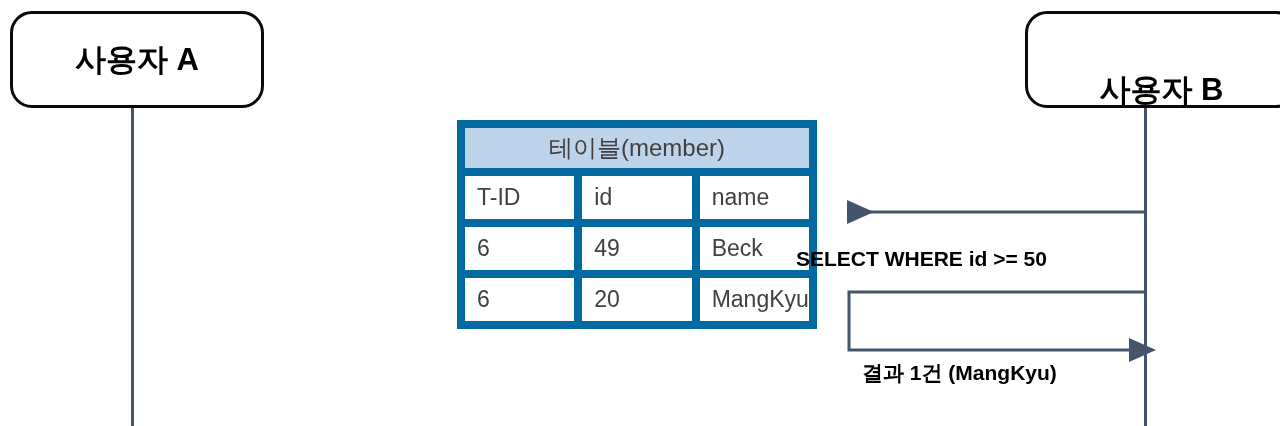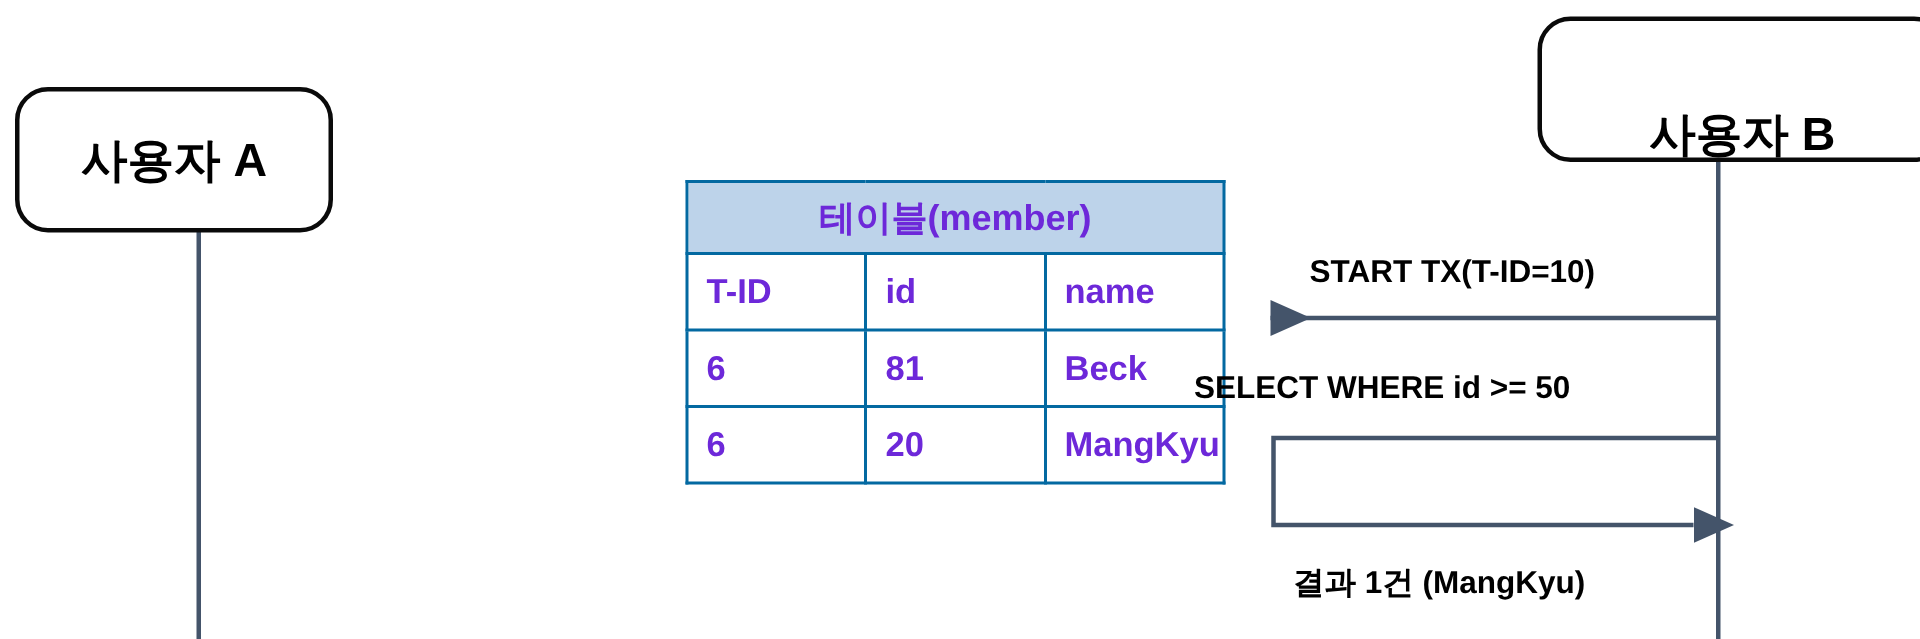--- a/index.html
+++ b/index.html
@@ -31,21 +31,21 @@
     justify-content: center;
   }
   .actor-label {
     font-size: 31px;
     font-weight: bold;
     color: #000000;
     letter-spacing: 0px;
     white-space: nowrap;
     line-height: 1;
   }
-  #actor-a-box { left: 10px;   top: 11px; width: 212px; height: 97px; margin-top: 47px; }
+  #actor-a-box { left: 10px;   top: 11px; width: 254px; height: 97px; }
   #actor-b-box { left: 1025px; top: 11px; width: 273px; height: 97px; align-items: flex-end; }
 
   
   .lifeline {
     position: absolute;
     width: 3px;
     background: #44546a;
   }
   #lifeline-a { left: 131px;  top: 108px; height: 318px; }
   #lifeline-b { left: 1144px; top: 108px; height: 318px; }
@@ -54,26 +54,26 @@
   #member-table {
     position: absolute;
     left: 457px;
     top: 120px;
     width: 360px;
     border-collapse: collapse;
     table-layout: fixed;
     background: #ffffff;
   }
   #member-table td, #member-table th {
-    border: 2px solid #0369a1;
+    border: 8px solid #0369a1;
     padding: 0 0 0 12px;
     text-align: left;
     font-size: 23px;
-    font-weight: bold;
-    color: #6d28d9;
+    font-weight: normal;
+    color: #404040;
     height: 51px;
     box-sizing: border-box;
     overflow: hidden;
     white-space: nowrap;
   }
   #member-table .tbl-title {
     background: #bdd3ea;
     text-align: center;
     padding: 0;
     height: 48px;
@@ -87,21 +87,21 @@
   .msg-label {
     position: absolute;
     font-size: 21px;
     font-weight: bold;
     color: #000000;
     white-space: nowrap;
     line-height: 1;
   }
   #label-start-tx    { left: 873px; top: 171px; }
   #label-select      { left: 796px; top: 248px; }
-  #label-result      { left: 862px; top: 378px; }
+  #label-result      { left: 862px; top: 362px; }
 
   
   #arrow-layer {
     position: absolute;
     left: 0; top: 0;
     width: 1280px;
     height: 426px;
     pointer-events: none;
   }
 </style>
@@ -126,21 +126,21 @@
       <tr>
         <td class="tbl-title" colspan="3">테이블(member)</td>
       </tr>
       <tr>
         <td class="col-tid">T-ID</td>
         <td class="col-id">id</td>
         <td class="col-name">name</td>
       </tr>
       <tr>
         <td class="col-tid">6</td>
-        <td class="col-id">81</td>
+        <td class="col-id">49</td>
         <td class="col-name">Beck</td>
       </tr>
       <tr>
         <td class="col-tid">6</td>
         <td class="col-id">20</td>
         <td class="col-name">MangKyu</td>
       </tr>
     </tbody>
   </table>
 
@@ -152,19 +152,18 @@
       <marker id="ah-right" markerWidth="10" markerHeight="10" refX="0" refY="4" orient="auto" markerUnits="strokeWidth">
         <path d="M0,0 L0,8 L9,4 z" fill="#44546a"></path>
       </marker>
     </defs>
 
     <line x1="1144" y1="212" x2="847" y2="212" stroke="#44546a" stroke-width="3" marker-end="url(#ah-left)"></line>
 
     <path d="M1144,292 L849,292 L849,350 L1129,350" fill="none" stroke="#44546a" stroke-width="3" marker-end="url(#ah-right)"></path>
   </svg>
 
-  <div class="msg-label" id="label-start-tx">START TX(T-ID=10)</div>
 
   <div class="msg-label" id="label-select">SELECT WHERE id &gt;= 50</div>
 
   <div class="msg-label" id="label-result">결과 1건 (MangKyu)</div>
 
 </div>
 
 </body></html>

